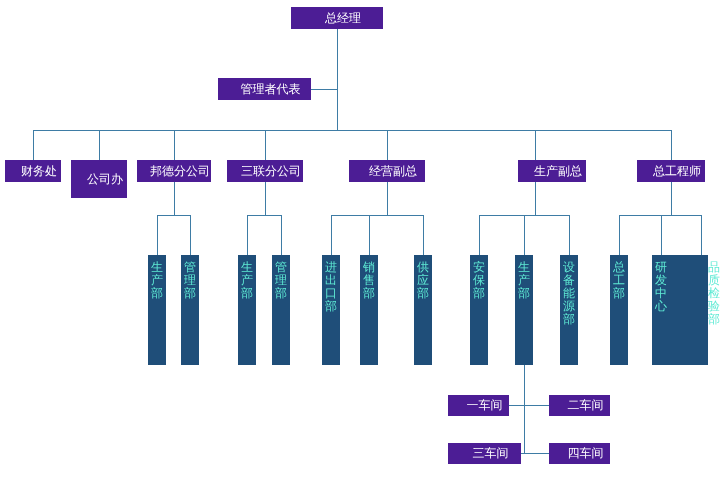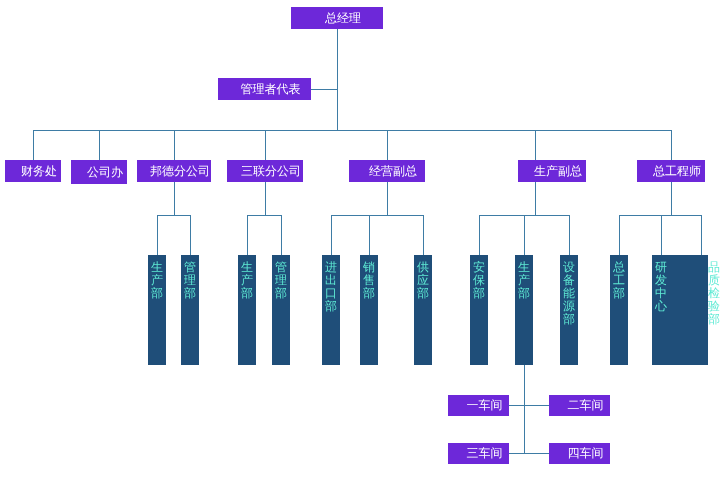--- a/index.html
+++ b/index.html
@@ -10,21 +10,21 @@
   }
   .canvas {
     position: relative;
     width: 725px;
     height: 482px;
     background: #ffffff;
     overflow: hidden;
   }
   .node {
     position: absolute;
-    background: #6d28d9;
+    background: #4c1d95;
     color: #ffffff;
     font-size: 12px;
     display: flex;
     align-items: center;
     justify-content: center;
     text-align: center;
     box-sizing: border-box;
     white-space: nowrap;
     padding-left: 12px;
   }
@@ -92,21 +92,21 @@
   <div class="line" style="left:701px;top:215px;width:1px;height:40px;"></div>
 
   <div class="line" style="left:524px;top:365px;width:1px;height:89px;"></div>
   <div class="line" style="left:509px;top:405px;width:40px;height:1px;"></div>
   <div class="line" style="left:509px;top:453px;width:40px;height:1px;"></div>
 
   <div class="node" style="left:291px;top:7px;width:92px;height:22px;">总经理</div>
   <div class="node" style="left:218px;top:78px;width:93px;height:22px;">管理者代表</div>
 
   <div class="node" style="left:5px;top:160px;width:56px;height:22px;">财务处</div>
-  <div class="node" style="left:71px;top:160px;width:56px;height:24px;">公司办</div>
+  <div class="node" style="left:71px;top:160px;width:56px;height:38px;">公司办</div>
   <div class="node" style="left:137px;top:160px;width:74px;height:22px;">邦德分公司</div>
   <div class="node" style="left:349px;top:160px;width:76px;height:22px;">经营副总</div>
   <div class="node" style="left:227px;top:160px;width:76px;height:22px;">三联分公司</div>
   <div class="node" style="left:518px;top:160px;width:68px;height:22px;">生产副总</div>
   <div class="node" style="left:637px;top:160px;width:68px;height:22px;">总工程师</div>
 
   <div class="vnode" style="left:148px;">生产部</div>
   <div class="vnode" style="left:181px;">管理部</div>
 
   <div class="vnode" style="left:238px;">生产部</div>
@@ -119,16 +119,16 @@
   <div class="vnode" style="left:470px;">安保部</div>
   <div class="vnode" style="left:515px;">生产部</div>
   <div class="vnode" style="left:560px;">设备能源部</div>
 
   <div class="vnode" style="left:610px;">总工部</div>
   <div class="vnode" style="left:652px;">研发中心</div>
   <div class="vnode" style="left:668px;padding-left:40px;">品质检验部</div>
 
   <div class="node" style="left:448px;top:395px;width:61px;height:21px;">一车间</div>
   <div class="node" style="left:549px;top:395px;width:61px;height:21px;text-align:center;">二车间</div>
-  <div class="node" style="left:448px;top:443px;width:61px;height:21px;">三车间</div>
+  <div class="node" style="left:448px;top:443px;width:73px;height:21px;">三车间</div>
   <div class="node" style="left:549px;top:443px;width:61px;height:21px;">四车间</div>
 
 </div>
 
 </body></html>

